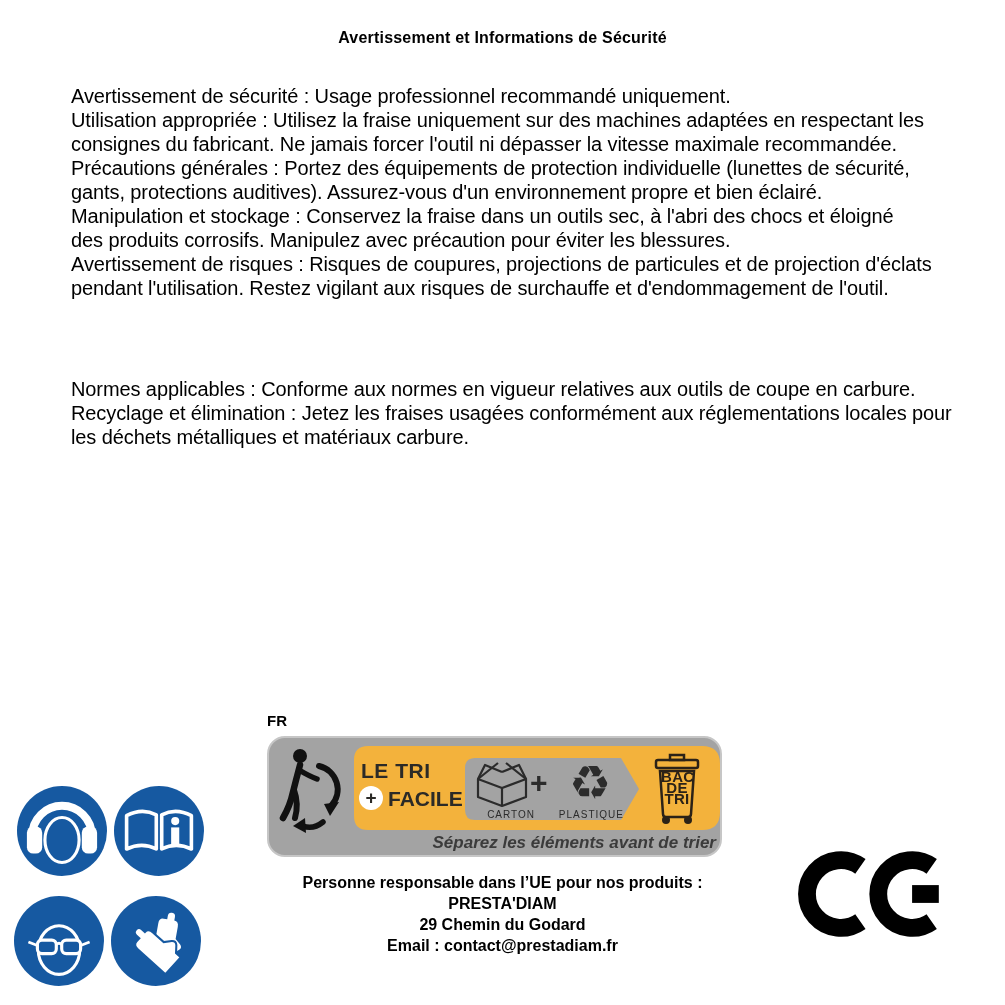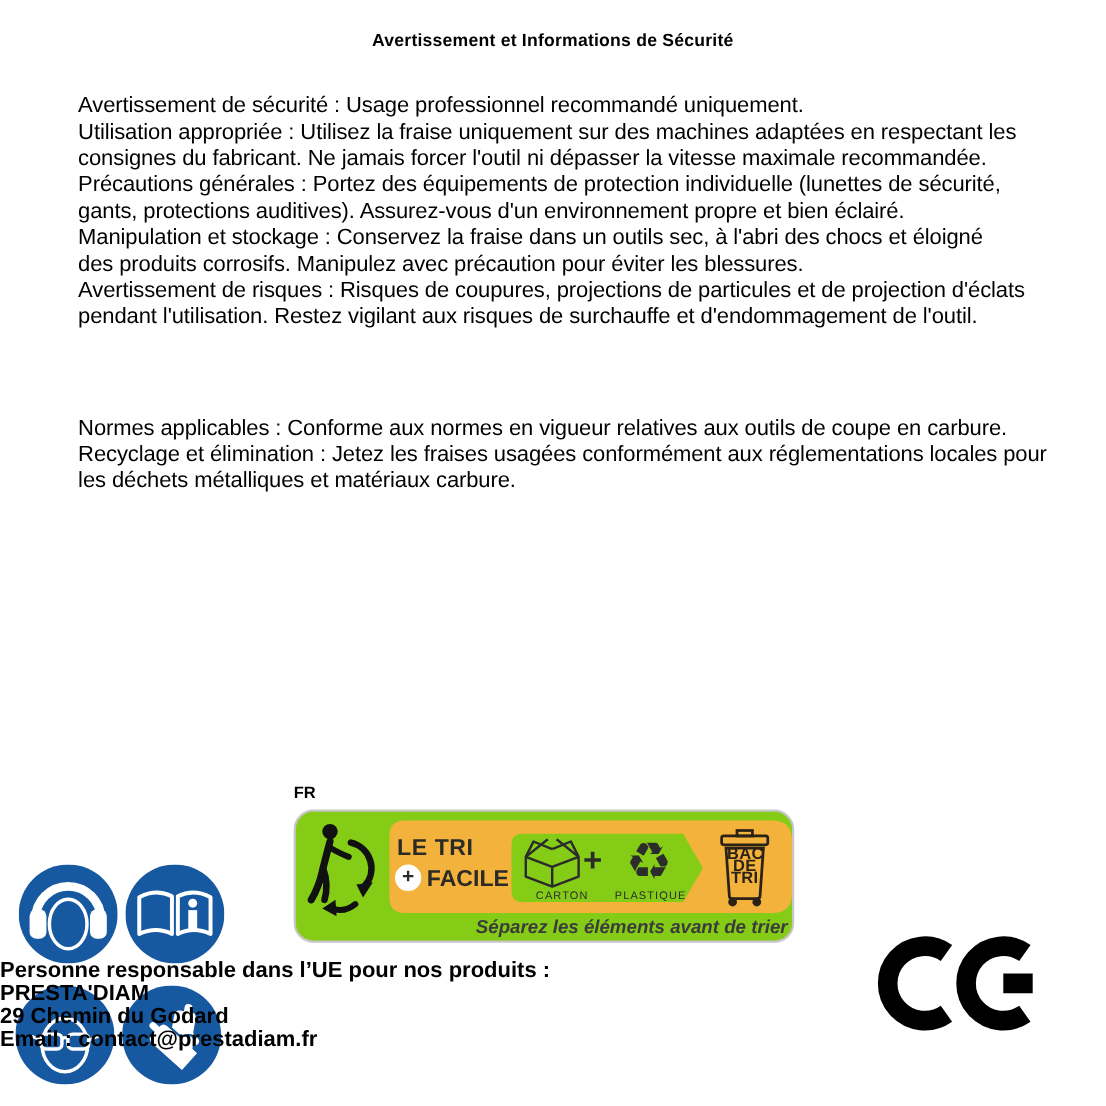--- a/index.html
+++ b/index.html
@@ -8,41 +8,41 @@
   .doc-title{position:absolute;top:29px;left:0;width:1005px;text-align:center;
              font-size:16px;font-weight:bold;letter-spacing:.2px;}
   .body-text{position:absolute;left:71px;width:890px;font-size:20px;line-height:24px;
              letter-spacing:-.1px;}
   .body-text div{white-space:nowrap;}
   .para1{top:84px;}
   .para2{top:377px;}
   .picto{position:absolute;width:90px;height:90px;}
   .fr-label{position:absolute;left:267px;top:712px;font-size:15px;font-weight:800;}
   .infotri{position:absolute;left:267px;top:736px;width:455px;height:121px;
-           background:#84cc16;border:2px solid #c6c6c6;border-radius:18px;box-sizing:border-box;}
+           background:#a3a3a3;border:2px solid #c6c6c6;border-radius:18px;box-sizing:border-box;}
   .infotri .layer{position:absolute;left:0;top:0;width:451px;height:117px;}
   .it-text{position:absolute;color:#2b2a27;font-weight:800;}
   .it-letri{left:92px;top:21px;font-size:21px;letter-spacing:.5px;}
   .it-pluscircle{position:absolute;left:90px;top:48px;width:24px;height:24px;background:#fff;
                  border-radius:50%;text-align:center;}
   .it-pluscircle span{font-size:19px;line-height:24px;font-weight:900;color:#2b2a27;}
   .it-facile{left:119px;top:49px;font-size:21px;}
   .it-mat-label{position:absolute;top:71px;font-size:10px;font-weight:400;color:#2b2b2b;
                 letter-spacing:1px;text-align:right;}
   .it-carton-label{left:200px;width:66px;}
   .it-plastique-label{left:287px;width:68px;}
   .it-plus-mid{position:absolute;left:261px;top:28px;font-size:30px;font-weight:700;color:#2b2b2b;}
   .it-recycle{position:absolute;left:294px;top:19px;width:54px;text-align:center;
               font-size:47px;line-height:52px;color:#2c2c2c;}
   .it-bin-text{position:absolute;left:392px;top:33px;width:32px;text-align:center;
                font-size:15px;line-height:11px;font-weight:800;color:#2b2217;letter-spacing:.3px;}
   .it-tagline{position:absolute;left:150px;top:95px;width:297px;text-align:right;
               font-size:17px;font-style:italic;font-weight:600;color:#3b3b3b;}
-  .contact{position:absolute;left:0;top:872px;width:1005px;text-align:left;
-           font-size:20px;line-height:21px;font-weight:bold;}
+  .contact{position:absolute;left:0;top:872px;width:1005px;text-align:center;
+           font-size:16px;line-height:21px;font-weight:bold;}
   .ce{position:absolute;left:796px;top:845px;}
 </style>
 </head>
 <body>
 
 <div class="page">
 
   <div class="doc-title">Avertissement et Informations de Sécurité</div>
 
   <div class="body-text para1">

